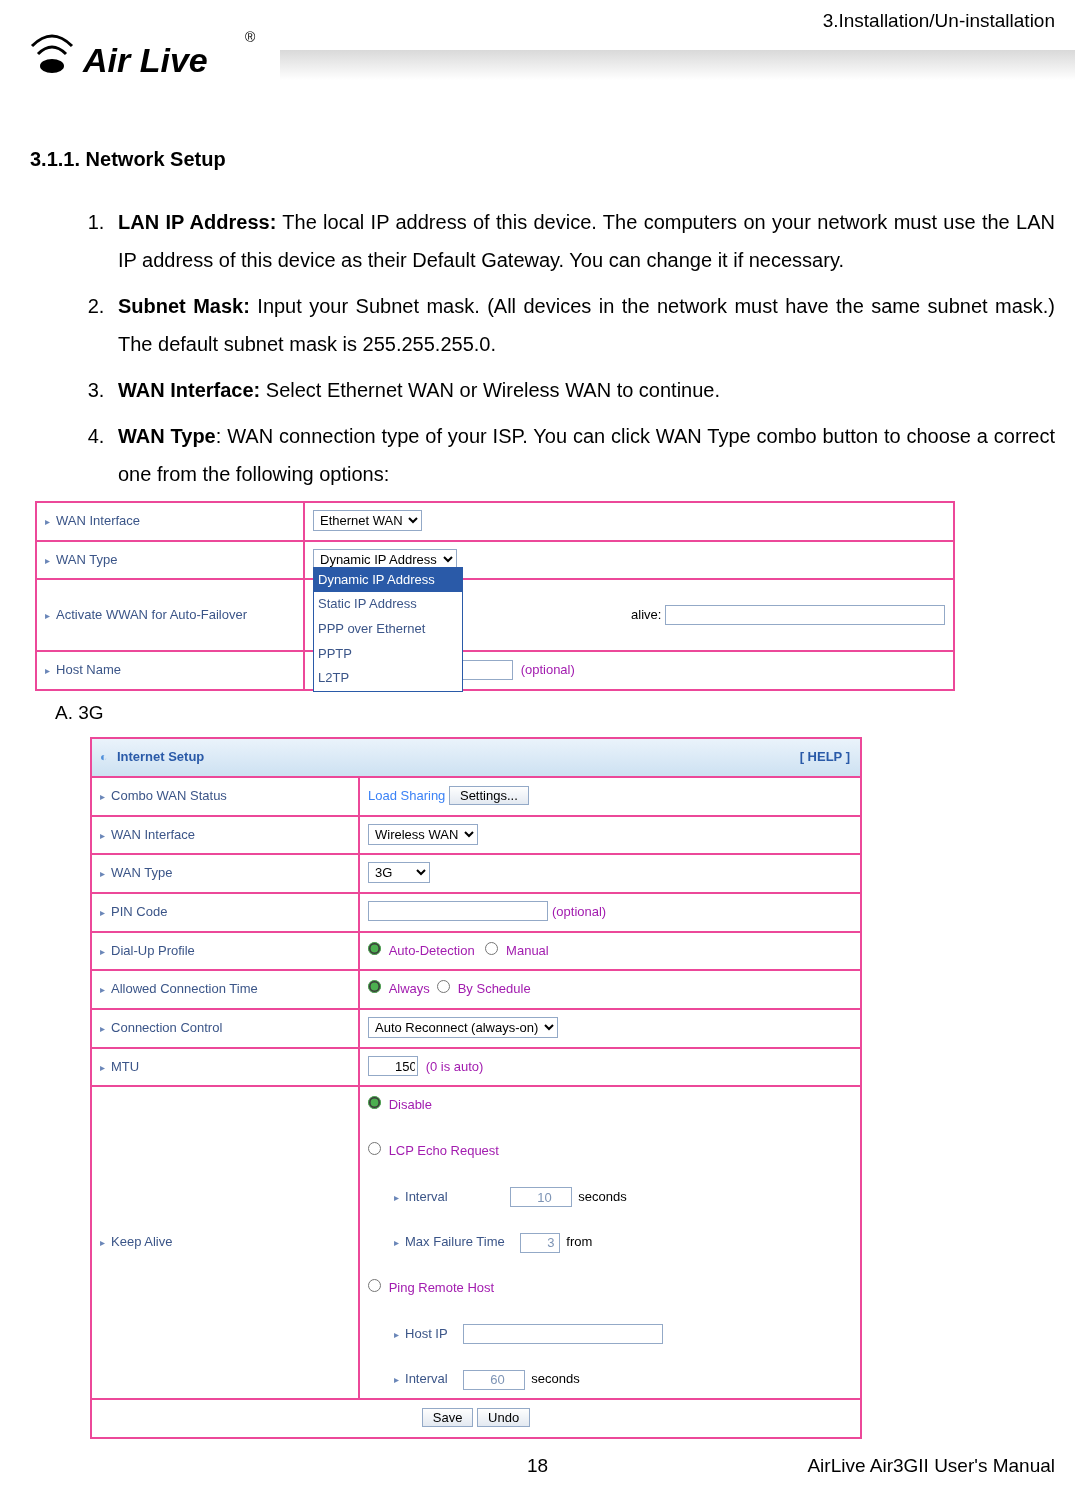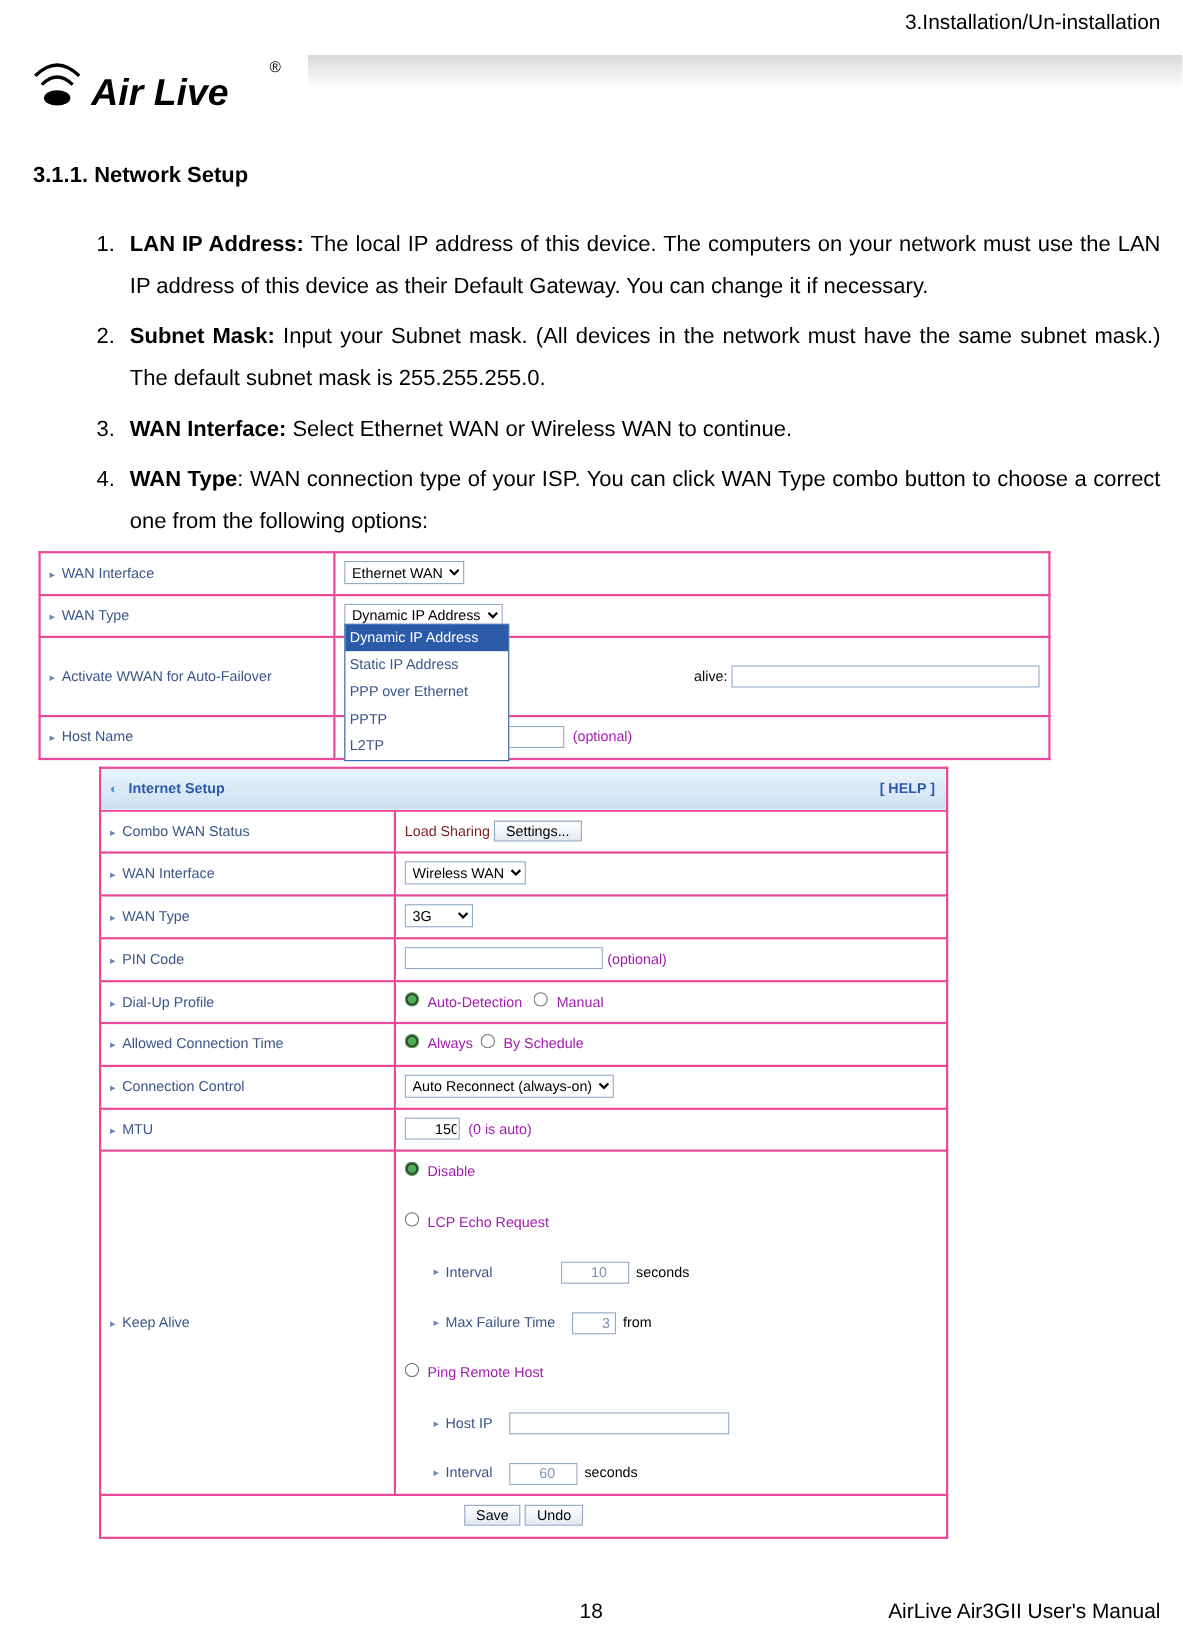--- a/index.html
+++ b/index.html
@@ -22,21 +22,20 @@
     font-size: 19px;
     color: #000;
   }
   .logo-area {
     position: absolute;
     left: 20px;
     top: 22px;
     display: flex;
     align-items: center;
     gap: 8px;
-    margin-top: 23px;
   }
   .logo-svg { width: 240px; height: 72px; }
   .header-band {
     position: absolute;
     left: 280px;
     right: 0;
     top: 50px;
     height: 30px;
     background: linear-gradient(to bottom, #d9d9d9 0%, #fff 100%);
   }
@@ -218,33 +217,34 @@
     <tr>
       <td class="lbl">Host Name</td>
       <td>
         <input type="text" style="width: 200px;">
         <span class="opt-label">(optional)</span>
       </td>
     </tr>
   </tbody>
     </table>
 
+  <div class="subsection-label">A. 3G</div>
 
   <table class="ui-table" style="width:772px; margin-left:60px;">
     <tbody>
         <tr class="section-title-row">
       <td colspan="2">
         <span>Internet Setup</span>
         <span class="help">[ HELP ]</span>
       </td>
     </tr>
     <tr>
       <td class="lbl" style="width:235px;">Combo WAN Status</td>
       <td>
-        <span style="color:#7f1d1d;">Load Sharing</span>
+        <span style="color:#3b82f6;">Load Sharing</span>
         <button class="btn">Settings...</button>
       </td>
     </tr>
     <tr>
       <td class="lbl">WAN Interface</td>
       <td><select><option>Wireless WAN</option></select></td>
     </tr>
     <tr>
       <td class="lbl">WAN Type</td>
       <td><select style="width:62px;"><option>3G</option></select></td>

